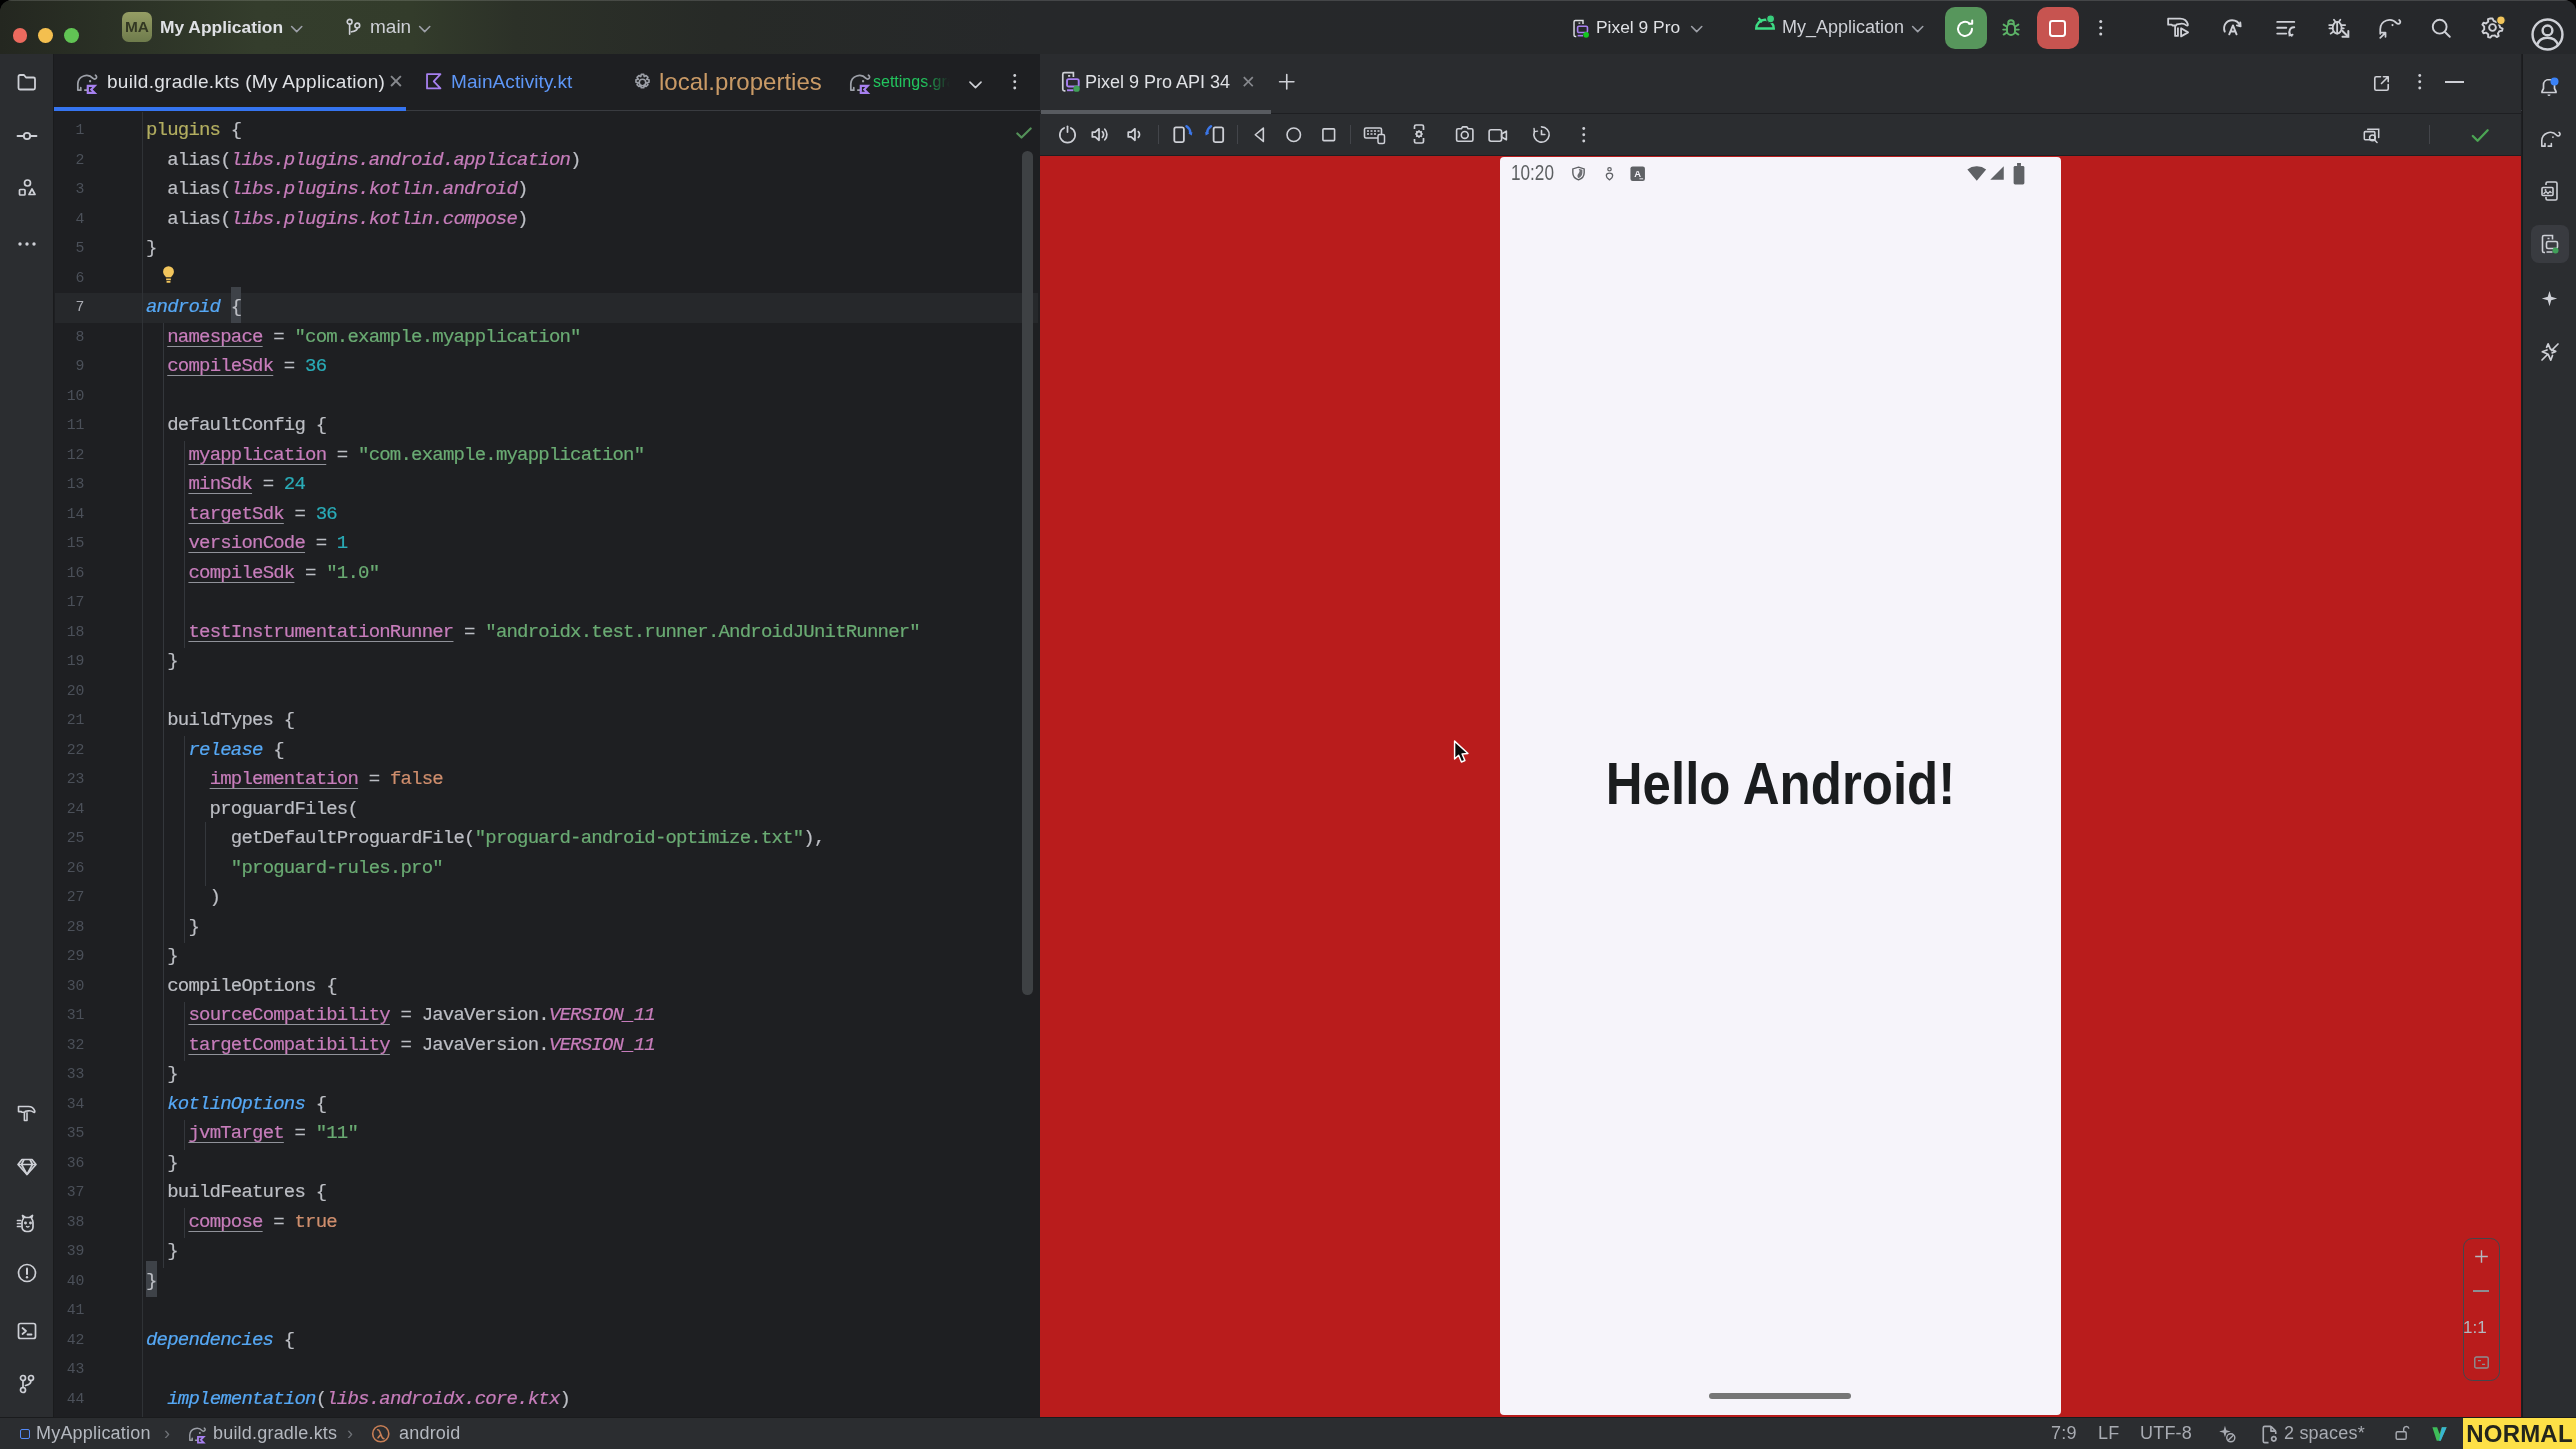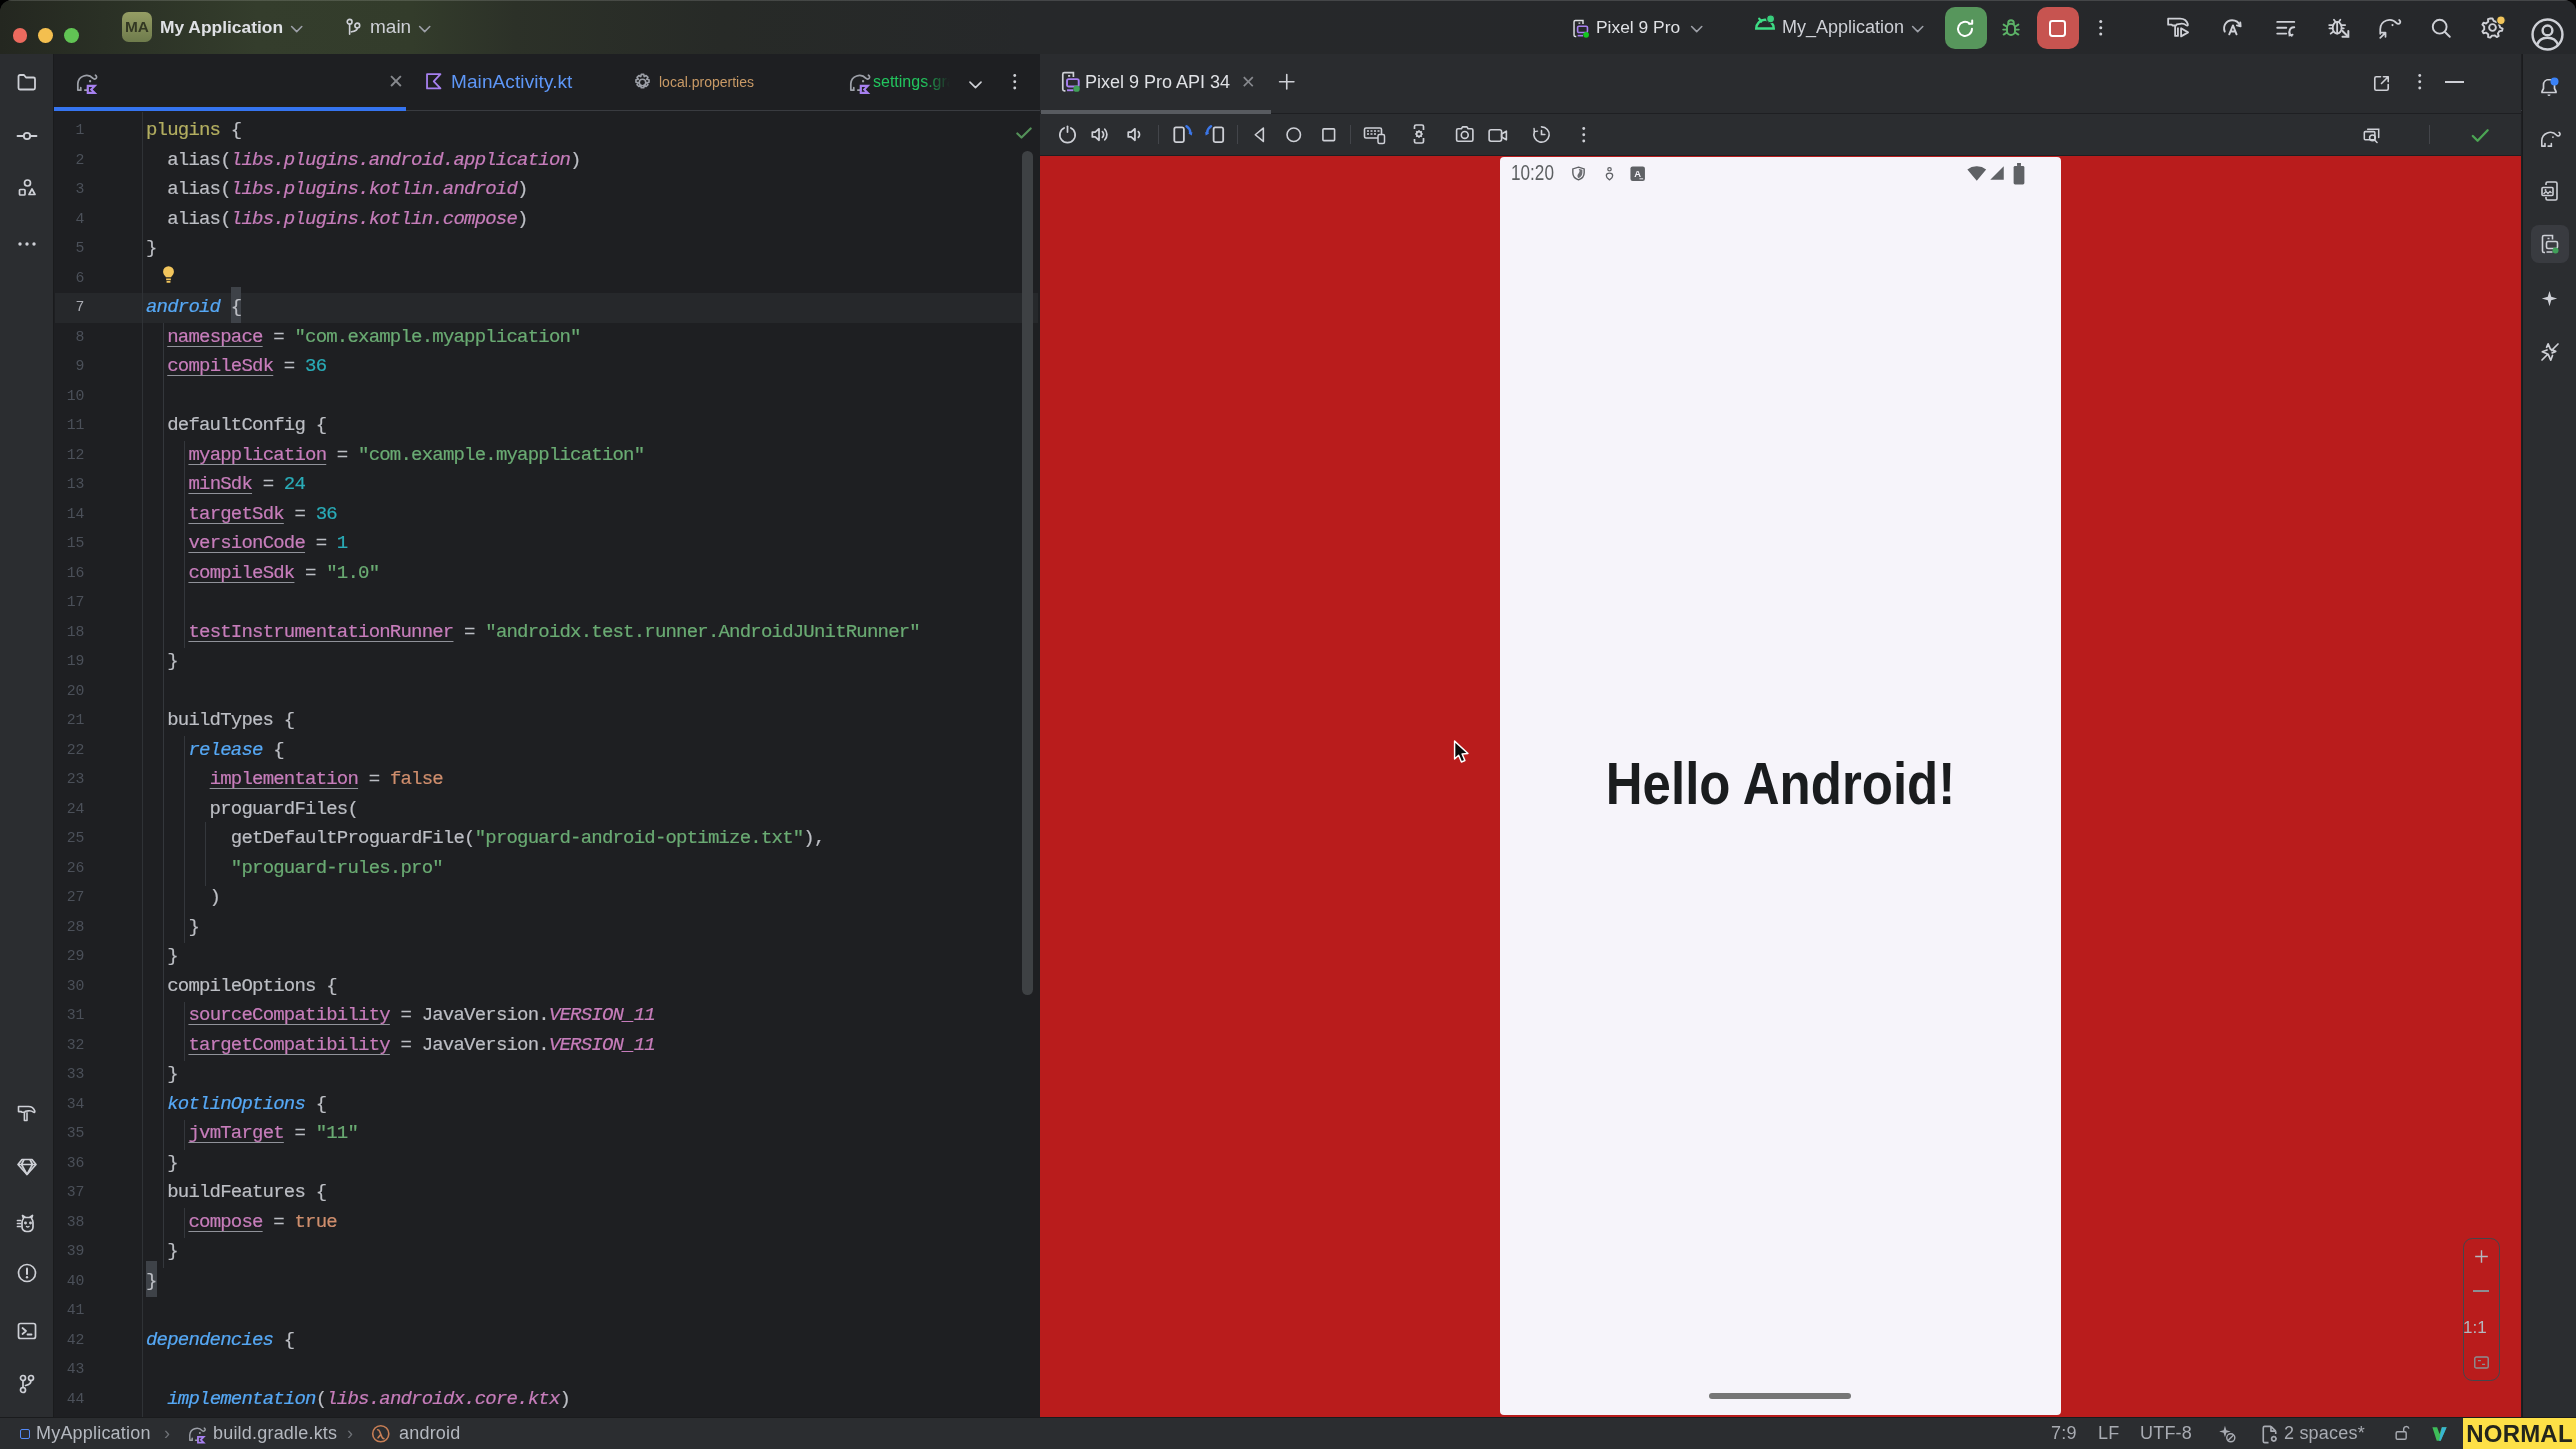--- a/index.html
+++ b/index.html
@@ -163,33 +163,34 @@
       </g>
     </svg>
   </div>
 
   <div id="tabbar" class="abs">
     <svg class="abs" style="left:17px; top:14.8px;" width="28" height="28" viewBox="0 0 24 24">
       <path fill="none" stroke="#9DA0A8" stroke-width="1.5" stroke-linecap="round" d="M5 18v-5.5a7.5 7.5 0 0 1 13-4.5c.7.9 2.2.8 2.8-.2.5-.9.2-2-.7-2.5M5 18h2.5v-2M11 18h2.5v-2"></path>
       <circle cx="15.5" cy="10.5" r="1" fill="#9DA0A8"></circle>
       <path fill="none" stroke="#A780F0" stroke-width="1.8" d="M13.5 14.5h6l-3 3 3 3h-6z"></path>
     </svg>
+    <div class="abs" style="left:52px; top:0; height:56px; line-height:56px; color:#DFE1E5; font-size:19px; letter-spacing:0.3px;">build.gradle.kts (My Application)</div>
     <div class="abs" style="left:333px; top:0; height:56px; line-height:56px; color:#87898E; font-size:19px;">✕</div>
     <div class="abs" style="left:-0.7px; bottom:-1.3px; width:352px; height:4.7px; background:#3574F0;"></div>
     <svg class="abs" style="left:368px; top:17.4px;" width="21.5" height="21.5" viewBox="0 0 24 24">
       <path fill="none" stroke="#A780F0" stroke-width="2" stroke-linejoin="round" d="M4.5 3.5h15L12 11.5l7.5 8h-15z"></path>
     </svg>
     <div class="abs" style="left:396px; top:0; height:56px; line-height:56px; color:#5E97F7; font-size:19px; letter-spacing:0.1px;">MainActivity.kt</div>
     <svg class="abs" style="left:576px; top:17px;" width="23" height="23" viewBox="0 0 24 24">
       <g fill="none" stroke="#9DA0A8" stroke-width="1.7">
         <circle cx="12" cy="12" r="3.4"></circle>
         <path stroke-linejoin="round" d="M10.7 3.5h2.6l.5 2.4 2-1.2 1.9 1.9-1.3 2 2.4.6v2.6l-2.4.5 1.3 2-1.9 1.9-2-1.3-.5 2.6h-2.6l-.5-2.6-2 1.3-1.9-1.9 1.3-2-2.4-.5v-2.6l2.4-.6-1.3-2 1.9-1.9 2 1.2z"></path>
       </g>
     </svg>
-    <div class="abs" style="left:604px; top:0; height:56px; line-height:56px; color:#C99A66; font-size:14px;">local.properties</div>
+    <div class="abs" style="left:604px; top:0; height:56px; line-height:56px; color:#C99A66; font-size:24px;">local.properties</div>
     <svg class="abs" style="left:790px; top:14.8px;" width="28" height="28" viewBox="0 0 24 24">
       <path fill="none" stroke="#9DA0A8" stroke-width="1.5" stroke-linecap="round" d="M5 18v-5.5a7.5 7.5 0 0 1 13-4.5c.7.9 2.2.8 2.8-.2.5-.9.2-2-.7-2.5M5 18h2.5v-2M11 18h2.5v-2"></path>
       <circle cx="15.5" cy="10.5" r="1" fill="#9DA0A8"></circle>
       <path fill="none" stroke="#A780F0" stroke-width="1.8" d="M13.5 14.5h6l-3 3 3 3h-6z"></path>
     </svg>
     <div class="abs" style="left:818px; top:0; height:56px; line-height:56px; color:#22c55e; font-size:16px;
          -webkit-mask-image:linear-gradient(90deg,#000 50px,transparent 77px); mask-image:linear-gradient(90deg,#000 50px,transparent 77px); width:131px; overflow:hidden;">settings.gradle</div>
     <svg class="abs" style="left:911px; top:21px;" width="19" height="19" viewBox="0 0 24 24">
       <path fill="none" stroke="#CED0D6" stroke-width="2" stroke-linecap="round" stroke-linejoin="round" d="M5 9l7 7 7-7"></path>
     </svg>

